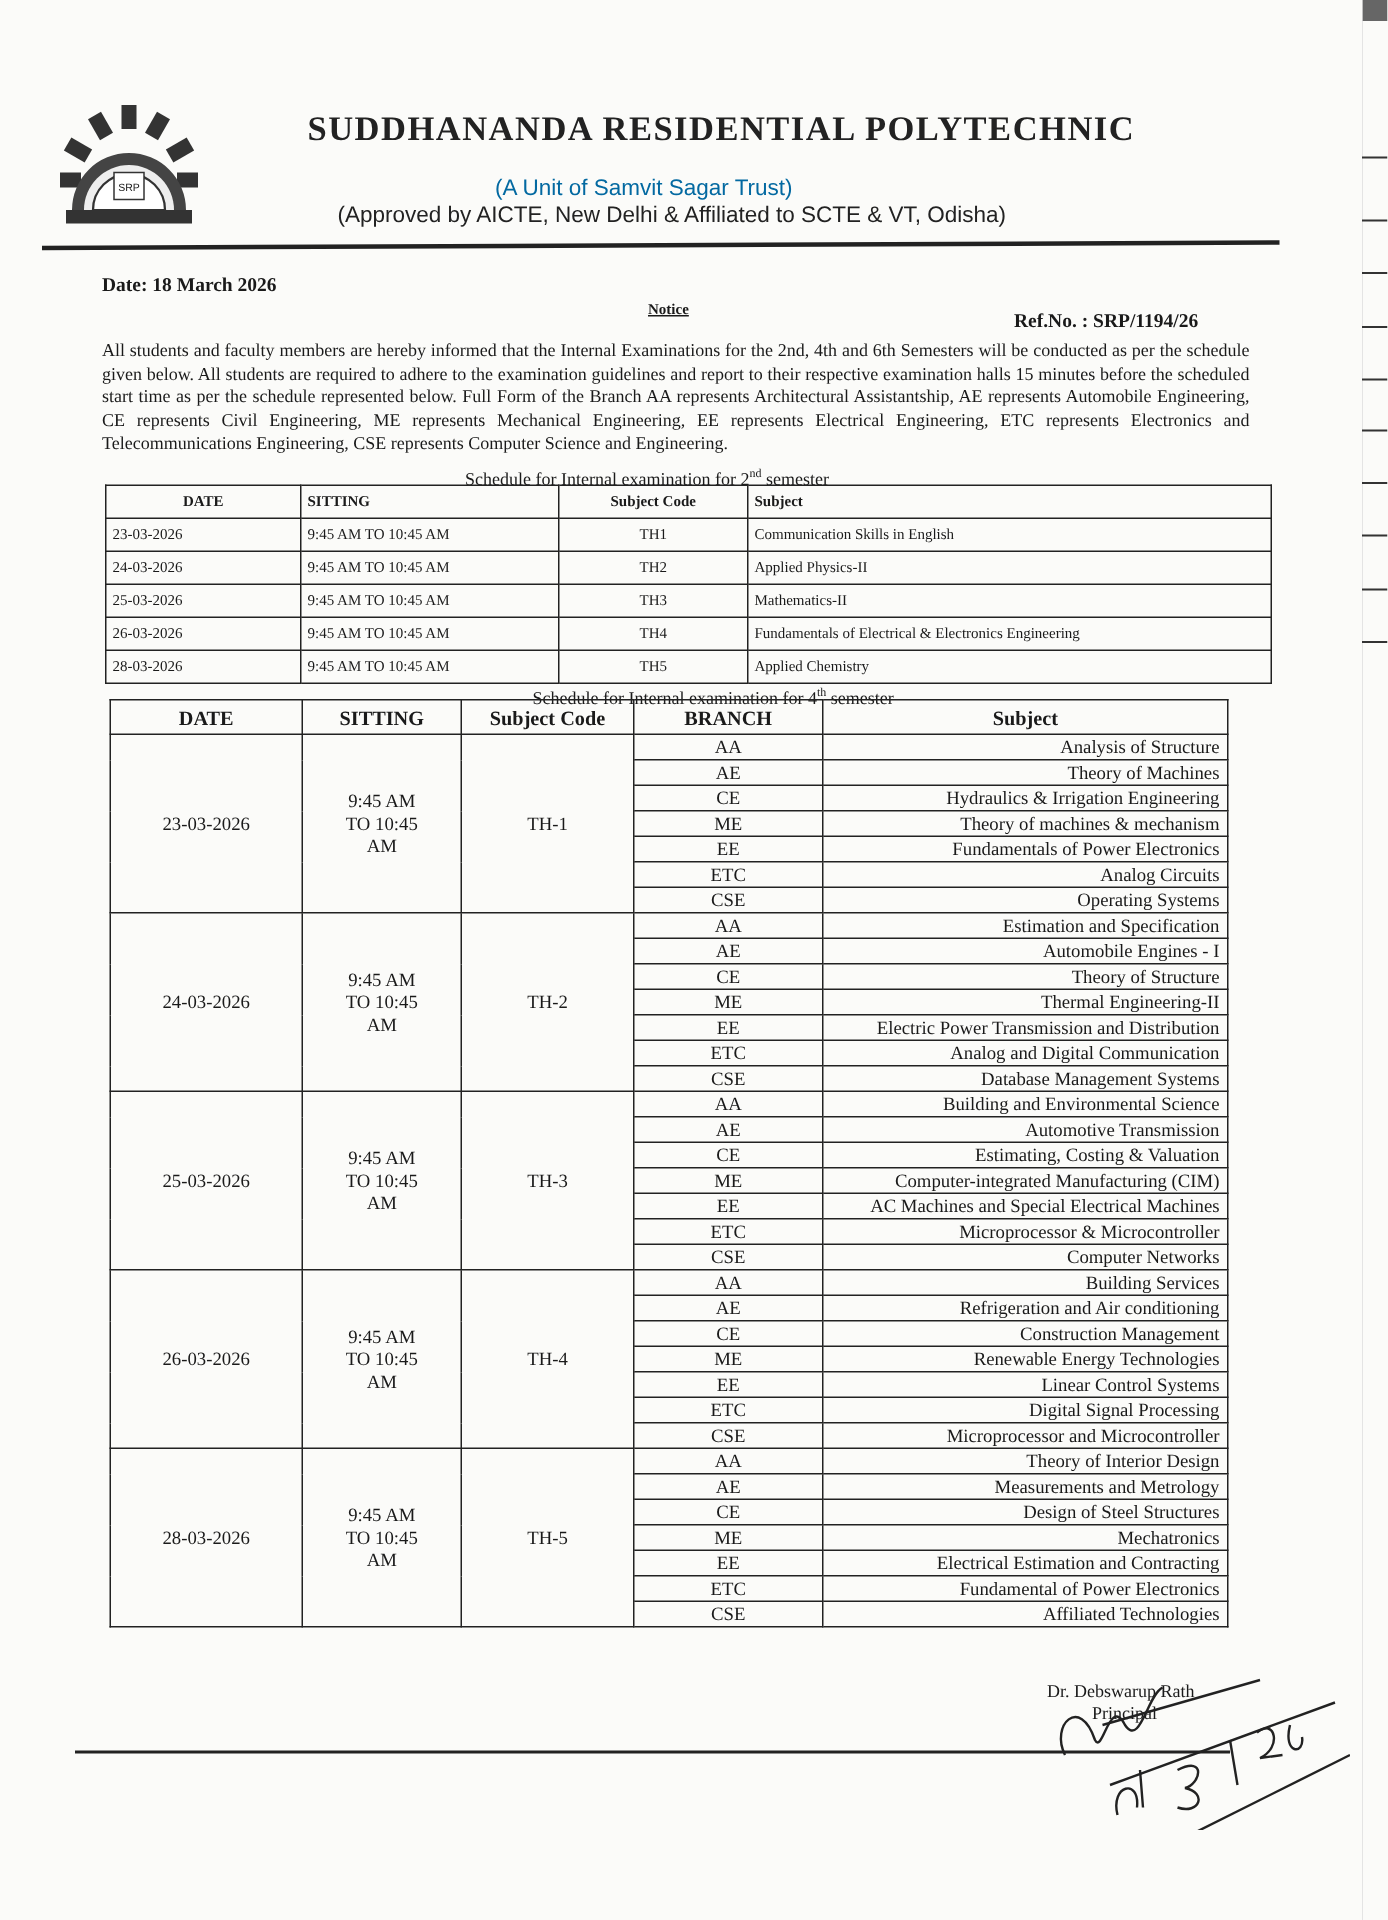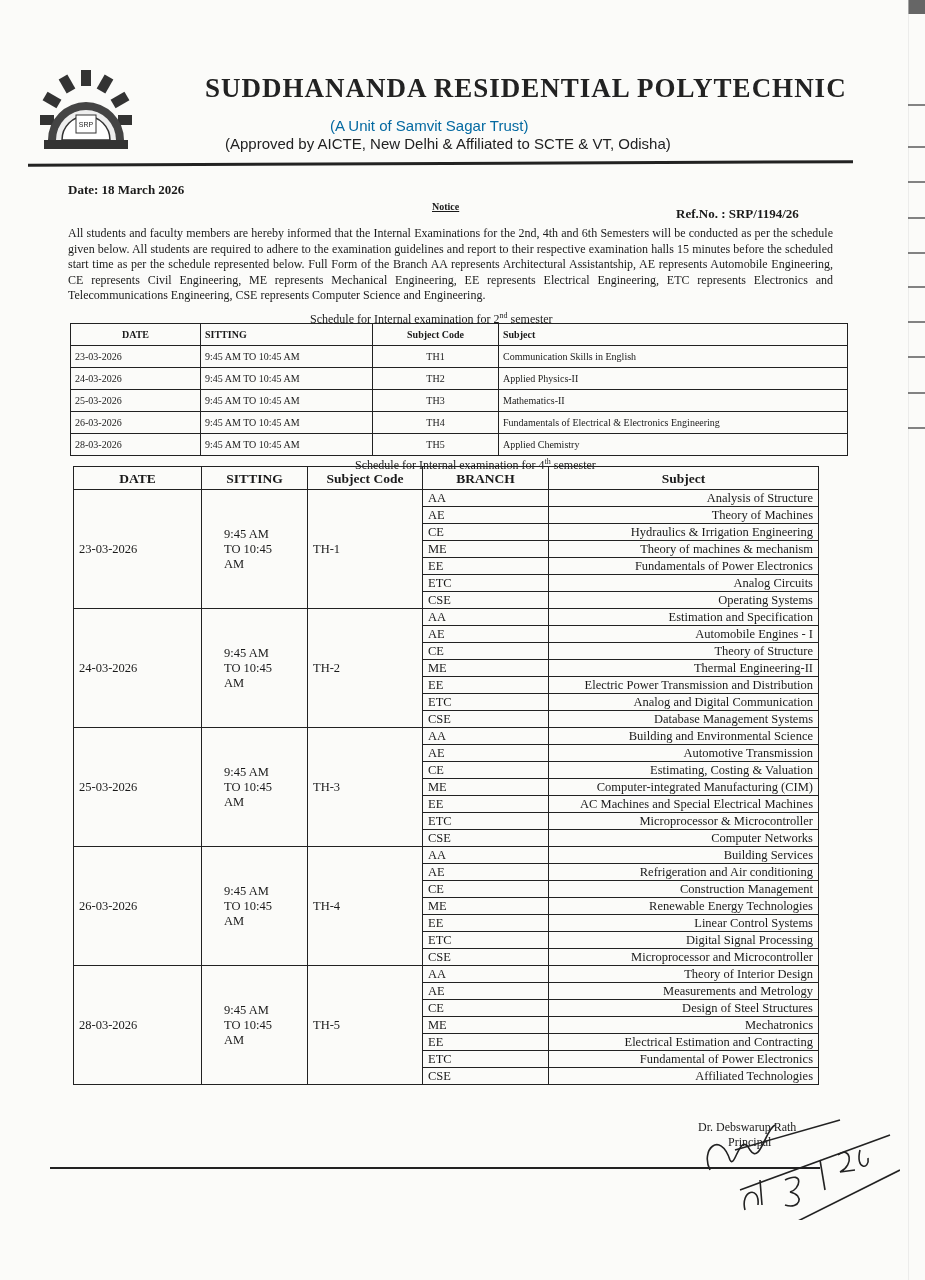--- a/index.html
+++ b/index.html
@@ -1,39 +1,39 @@
 <!DOCTYPE html>
 <html><head>
 <meta charset="utf-8">
 <style>
   html, body { margin:0; padding:0; }
   body { width:925px; height:1280px; background:#fbfbf9; position:relative; overflow:hidden;
          font-family:"Liberation Serif", serif; color:#1a1a1a; }
   .abs { position:absolute; }
   .logo { left:40px; top:70px; width:92px; height:82px; }
-  .inst-name { left:205px; top:73px; font-size:27px; letter-spacing:1px; font-weight:bold; color:#222; }
+  .inst-name { left:205px; top:73px; font-size:23px; letter-spacing:1px; font-weight:bold; color:#222; }
   .inst-sub1 { left:330px; top:117px; font-family:"Liberation Sans", sans-serif; font-size:15px; color:#0369a1;text-align:right; }
   .inst-sub2 { left:225px; top:135px; font-family:"Liberation Sans", sans-serif; font-size:15px; color:#222; }
   .rule-top { left:28px; top:162px; width:825px; height:3px; background:#222; transform:rotate(-0.25deg); }
   .date-line { left:68px; top:182px; font-size:13px; font-weight:bold; }
   .ref-line { left:676px; top:178px; font-size:13px; font-weight:bold;margin-top:28px; }
   .notice-title { left:432px; top:201px; font-size:10px; font-weight:bold; text-decoration:underline; }
   .notice-body { left:68px; top:212px; width:765px; font-size:12px; line-height:15.5px; text-align:justify;margin-top:14px; }
   .cap2 { left:310px; top:311px; font-size:12px; }
   .cap4 { left:315px; top:457px; font-size:12px;margin-left:40px; }
   sup { font-size:8px; }
   table { border-collapse:collapse; }
   .t2 { left:70px; top:323px; width:778px; font-size:10px; }
   .t2 td, .t2 th { border:1px solid #222; padding:2px 4px; height:17px; text-align:left; font-weight:normal; }
   .t2 th { font-weight:bold; }
   .t2 .c { text-align:center; }
   .t4 { left:73px; top:466px; width:746px; font-size:12.5px; }
   .t4 td, .t4 th { border:1px solid #222; padding:0 5px; height:16px; line-height:15px; }
   .t4 th { font-size:13.5px; font-weight:bold; height:22px; }
-  .t4 td.c { text-align:left; }
+  .t4 td.c { text-align:center; }
   .t4 td.l { text-align:right; }
   .sig-name { left:698px; top:1120px; font-size:12px; }
   .sig-title { left:728px; top:1135px; font-size:12px; }
   .rule-bottom { left:50px; top:1167px; width:770px; height:2px; background:#222; }
   .signature { left:690px; top:1110px; width:210px; height:110px; }
   .edge { left:908px; top:0; width:17px; height:1280px; }
 </style>
 </head>
 <body>
 

